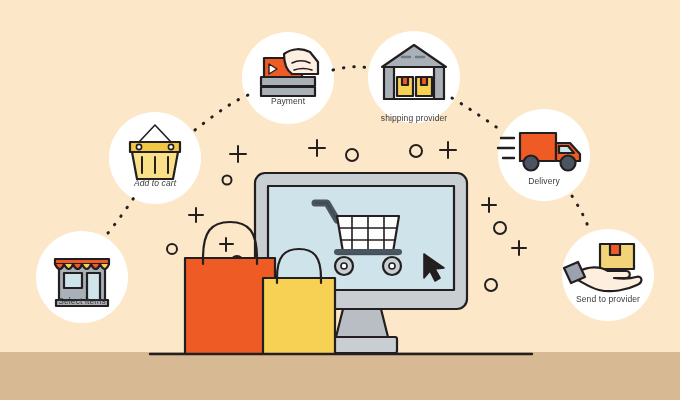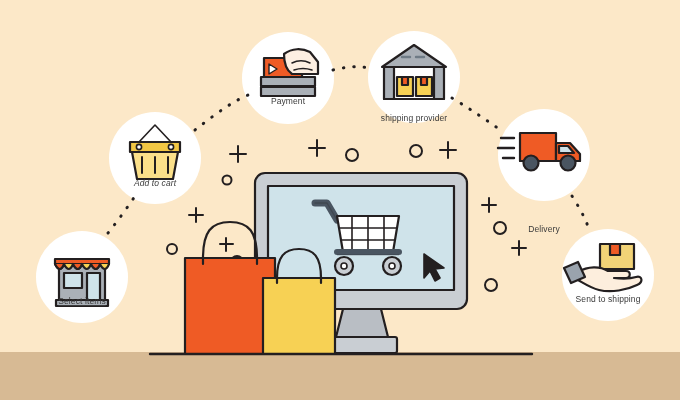--- a/index.html
+++ b/index.html
@@ -192,20 +192,20 @@
 
   <svg class="layer" viewBox="0 0 680 400" style="z-index:-1;position:absolute;">
     <circle cx="82" cy="277" r="46" fill="#ffffff"></circle>
     <circle cx="155" cy="158" r="46" fill="#ffffff"></circle>
     <circle cx="288" cy="78" r="46" fill="#ffffff"></circle>
     <circle cx="414" cy="77" r="46" fill="#ffffff"></circle>
     <circle cx="544" cy="155" r="46" fill="#ffffff"></circle>
     <circle cx="608" cy="275" r="46" fill="#ffffff"></circle>
   </svg>
 
-  <div class="node-label" style="left:82px;top:296px;text-decoration:underline;">Select items</div>
+  <div class="node-label" style="left:82px;top:296px;">Select items</div>
   <div class="node-label" style="left:155px;top:178px;font-style:italic;">Add to cart</div>
   <div class="node-label" style="left:288px;top:96px;">Payment</div>
   <div class="node-label" style="left:414px;top:113px;">shipping provider</div>
-  <div class="node-label" style="left:544px;top:176px;margin-top:48px;">Delivery</div>
-  <div class="node-label" style="left:608px;top:294px;">Send to shipping</div>
+  <div class="node-label" style="left:544px;top:176px;">Delivery</div>
+  <div class="node-label" style="left:608px;top:294px;">Send to provider</div>
 
 </div>
 
 </body></html>

